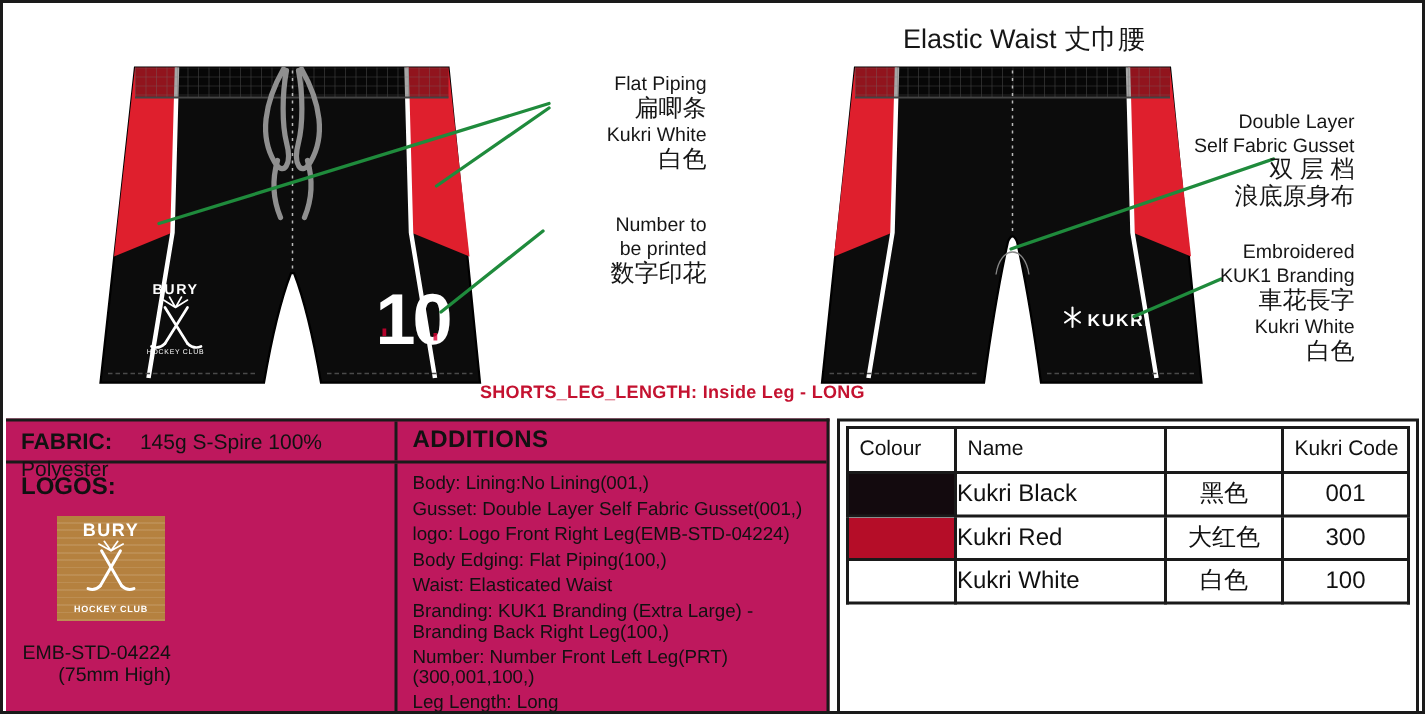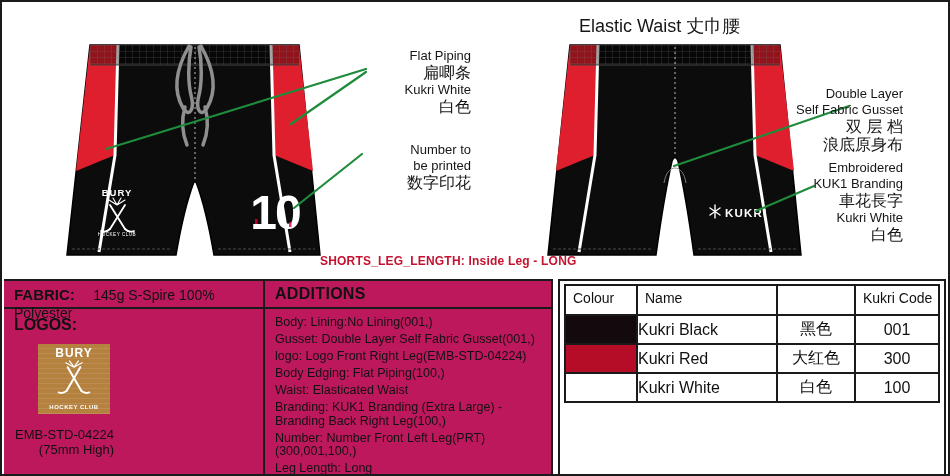--- a/index.html
+++ b/index.html
@@ -141,36 +141,36 @@
   <svg class="abs" style="left:0; top:0; pointer-events:none;" width="950" height="476" viewBox="0 0 950 476">
     <g stroke="#1f8b3c" stroke-width="2.2" stroke-linecap="round">
       <line x1="364" y1="67" x2="104" y2="147"></line>
       <line x1="364" y1="70" x2="289" y2="122"></line>
       <line x1="360" y1="152" x2="292" y2="206"></line>
       <line x1="847" y1="104" x2="672" y2="164"></line>
       <line x1="812" y1="184" x2="754" y2="209"></line>
     </g>
   </svg>
 
-  <div class="title-ann" style="left:577px; top:12px;">Elastic Waist 丈巾腰</div>
+  <div class="title-ann" style="left:600px; top:12px;">Elastic Waist 丈巾腰</div>
 
   <div class="ann" style="right:477px; top:46px;">
     <div class="en">Flat Piping</div>
     <div class="zh">扁唧条</div>
     <div class="en">Kukri White</div>
     <div class="zh">白色</div>
   </div>
 
   <div class="ann" style="right:477px; top:140px;">
     <div class="en">Number to</div>
     <div class="en">be printed</div>
     <div class="zh">数字印花</div>
   </div>
 
-  <div class="ann" style="right:45px; top:84px;">
+  <div class="ann" style="right:45px; top:71px;">
     <div class="en">Double Layer</div>
     <div class="en">Self Fabric Gusset</div>
     <div class="zh">双 层 档</div>
     <div class="zh">浪底原身布</div>
   </div>
 
   <div class="ann" style="right:45px; top:158px;">
     <div class="en">Embroidered</div>
     <div class="en">KUK1 Branding</div>
     <div class="zh">車花長字</div>

